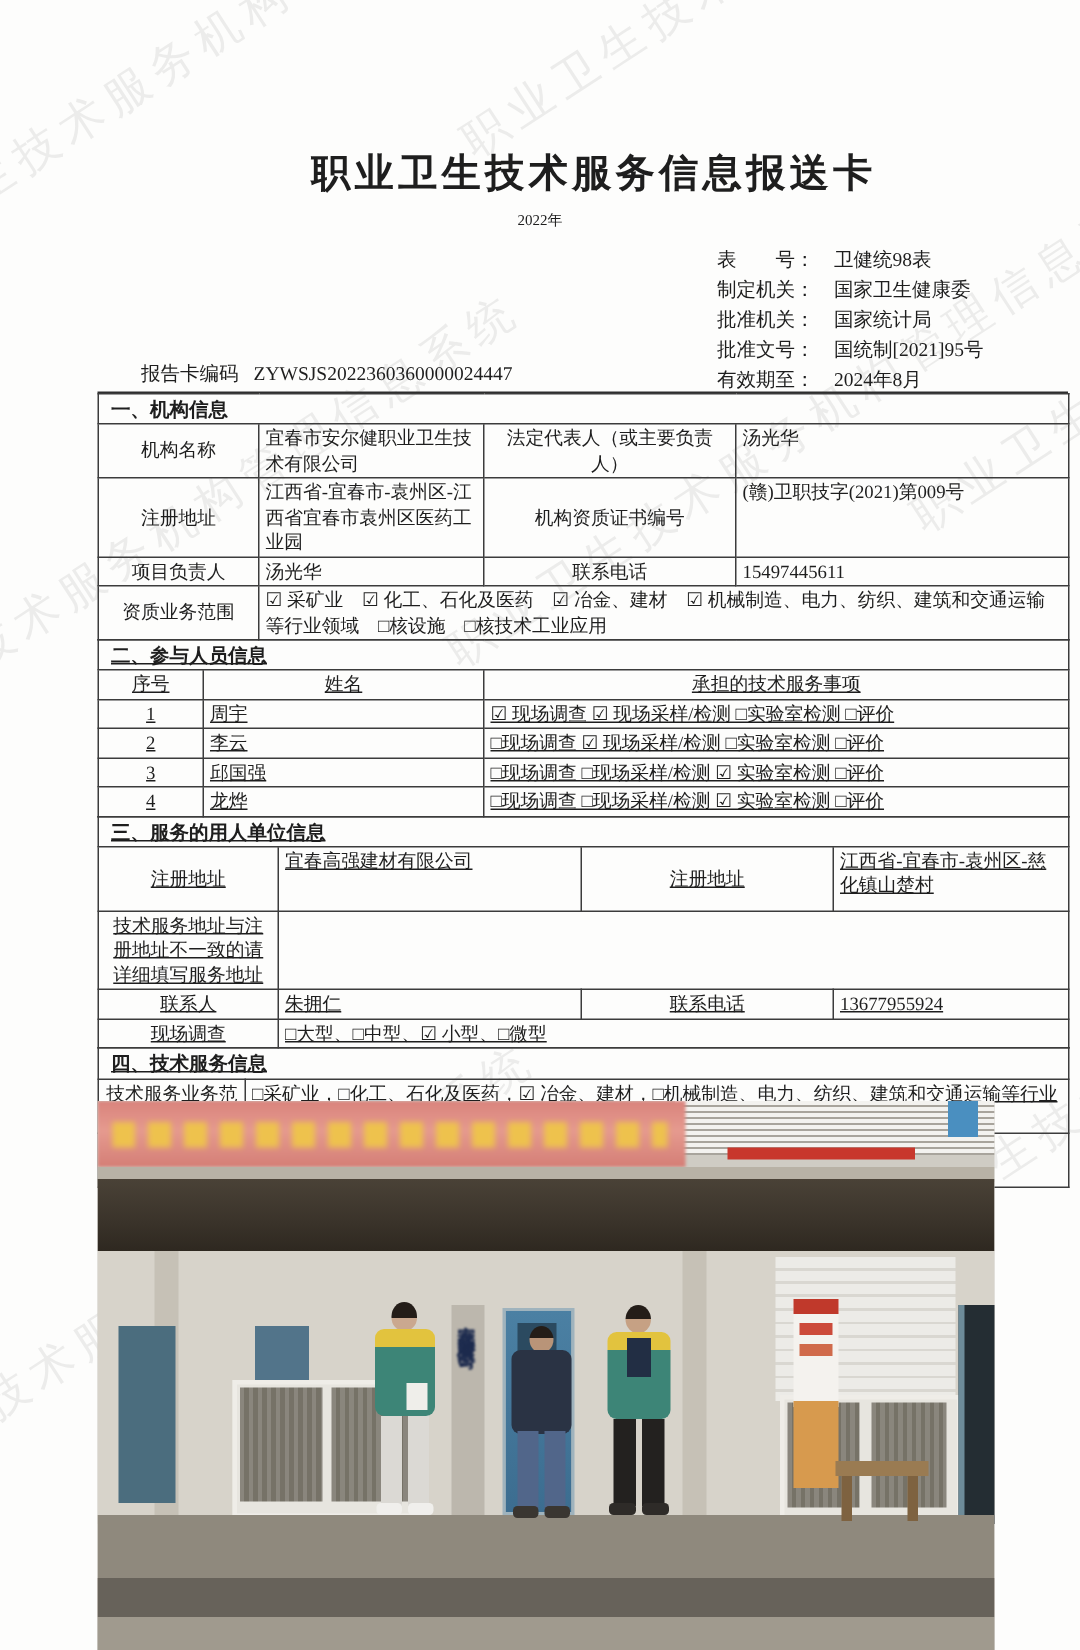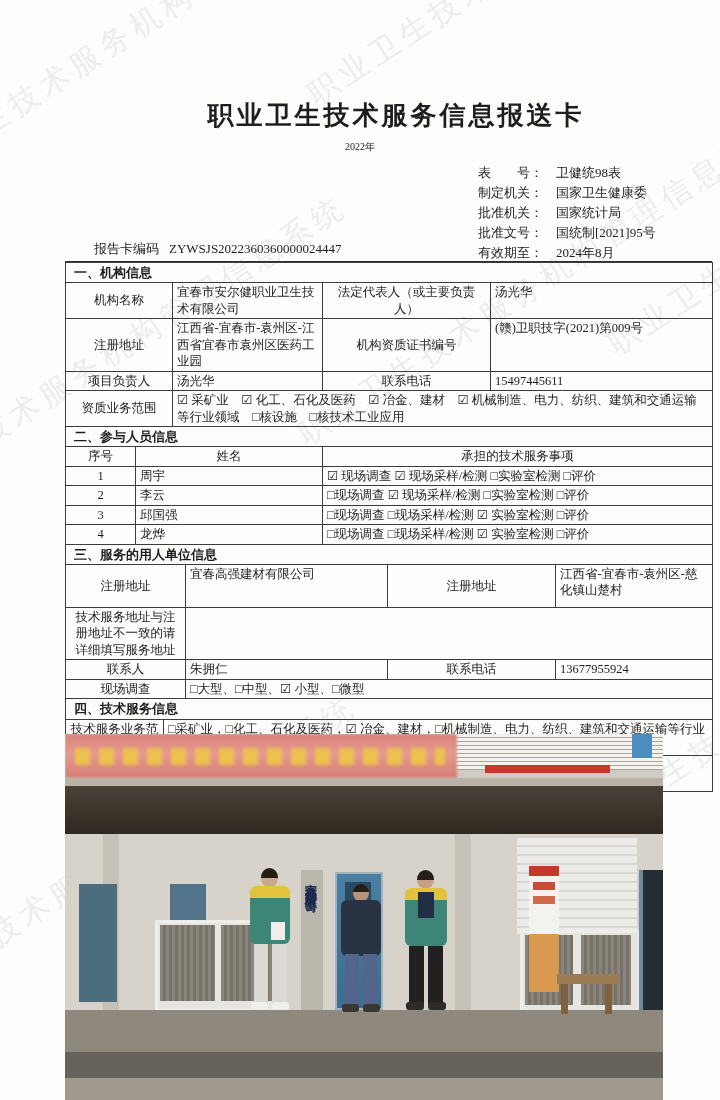--- a/index.html
+++ b/index.html
@@ -14,21 +14,21 @@
              font-size:26px;font-weight:bold;letter-spacing:3px;margin-left:36px;}
   .doc-year{position:absolute;top:140px;left:0;width:100%;text-align:center;font-size:10px;}
   .meta{position:absolute;top:163px;left:478px;font-size:13px;line-height:20px;}
   .meta-row{display:flex;}
   .meta-label{display:inline-block;min-width:78px;}
   .code-line{position:absolute;top:240px;left:94px;font-size:13px;}
   .code-line .code-label{margin-right:10px;}
   
   .form{position:absolute;top:261px;left:65px;width:647px;border-top:1.5px solid #2e2e2e;}
   table{border-collapse:collapse;table-layout:fixed;width:647px;}
-  table + table{margin-top:-1px;}
+  table + table{margin-top:-1px;text-decoration:underline;}
   td{border:1px solid #3c3c3c;font-size:12.5px;line-height:1.32;padding:1px 4px;
      overflow:hidden;vertical-align:middle;}
   td.sec{font-weight:bold;font-size:13px;text-align:left;padding-left:8px;height:15px;}
   td.lbl{text-align:center;}
   td.val{text-align:left;}
   td.va-top{vertical-align:top;}
   td.ctr{text-align:center;}
   .brk{word-break:break-all;}
   
   .photo{position:absolute;top:734px;left:65px;width:598px;height:366px;background:#cfccc4;overflow:hidden;}

